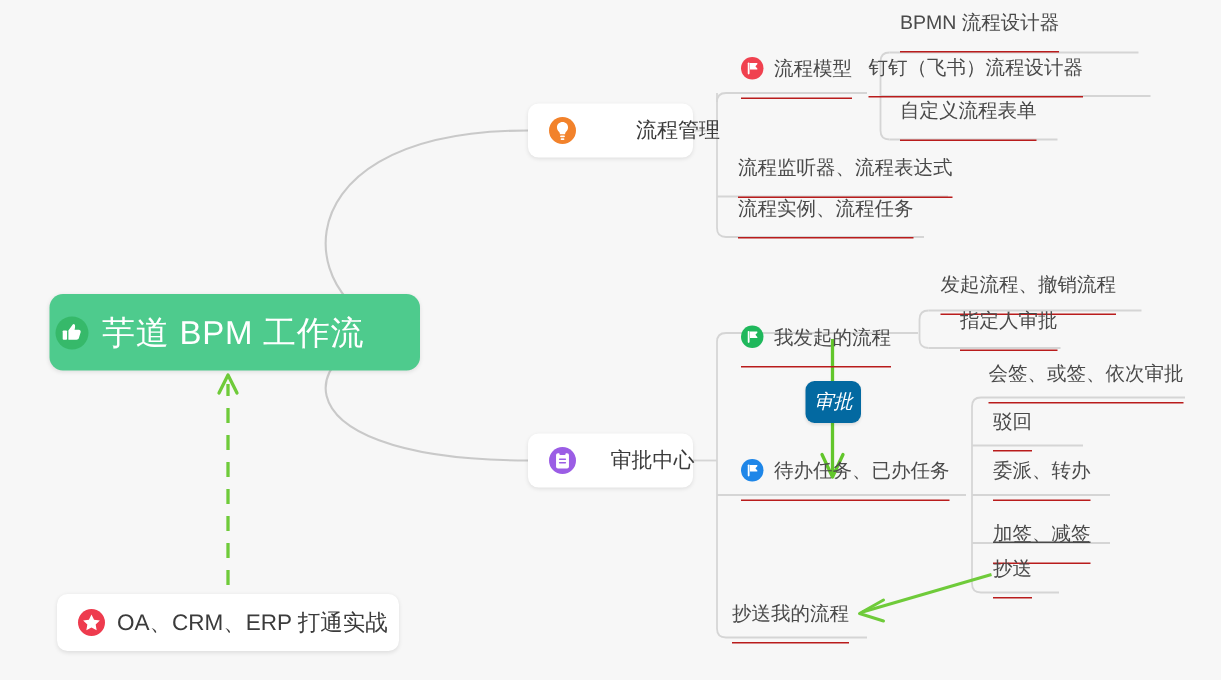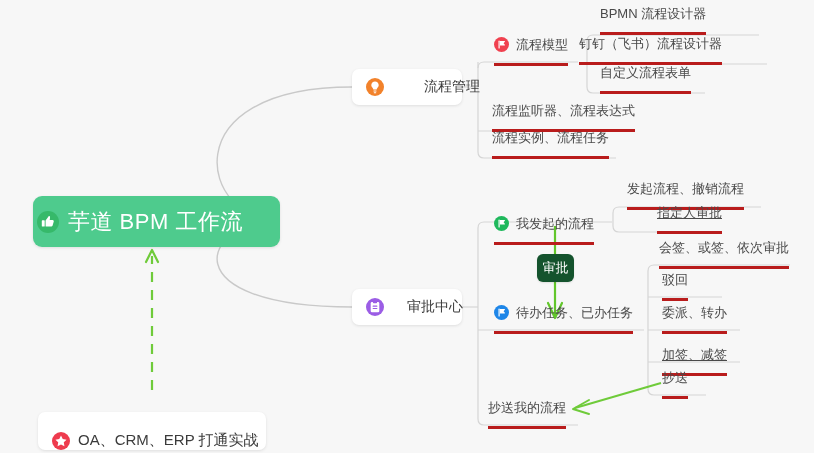--- a/index.html
+++ b/index.html
@@ -58,34 +58,34 @@
     padding: 0 14px;
     white-space: nowrap;
   }
   .card .card-label {
     font-size: 14px;
     color: #3b3b3b;
     margin-left: 8px;
   }
   #node-flow-mgmt { left: 352px; top: 69px;  width: 110px; height: 36px; gap: 32px; }
   #node-approval  { left: 352px; top: 289px; width: 110px; height: 36px; gap: 15px; }
-  #node-oa        { left: 38px;  top: 412px; width: 228px; height: 38px; align-items: flex-end; }
+  #node-oa        { left: 38px;  top: 396px; width: 228px; height: 38px; }
   #node-oa .card-label { font-size: 15px; }
 
   
   .leaf {
     position: absolute;
     display: flex;
     align-items: center;
     white-space: nowrap;
     font-size: 13px;
     color: #4a4a4a;
     box-sizing: border-box;
     padding-bottom: 16px;
-    border-bottom: 3px solid #b91c1c;
+    border-bottom: 1px solid #b91c1c;
     height: 24px;
   }
   .leaf .leaf-label { margin-left: 0; }
   .leaf.with-icon .leaf-label { margin-left: 7px; }
 
   
   .ic {
     display: inline-block;
     border-radius: 50%;
     position: relative;
@@ -105,26 +105,27 @@
 
   .ic svg { position: absolute; left: 0; top: 0; }
 
   
   #badge-approve {
     position: absolute;
     left: 537px;
     top: 254px;
     width: 37px;
     height: 28px;
-    background: #14532d;
+    background: #0369a1;
     border-radius: 6px;
     display: flex;
     align-items: center;
     justify-content: center;
     box-shadow: 0 1px 2px rgba(0,0,0,0.10);
+    font-style: italic;
   }
   #badge-approve .badge-label {
     color: #ffffff;
     font-size: 13px;
     white-space: nowrap;
   }
 </style>
 </head>
 <body>
 
@@ -270,21 +271,21 @@
         <path fill="#ffffff" d="M6.0 4.0h4.5c0.4 0 0.6 0.45 0.35 0.75L9.6 6.2l1.25 1.45c0.25 0.3 0.05 0.75-0.35 0.75H6.0z"></path>
       </svg>
     </span>
     <span class="leaf-label">我发起的流程</span>
   </div>
 
   <div class="leaf" style="left:627px; top:186px;">
     <span class="leaf-label">发起流程、撤销流程</span>
   </div>
 
-  <div class="leaf" style="left:657px; top:210px;text-decoration:underline;">
+  <div class="leaf" style="left:640px; top:210px;">
     <span class="leaf-label">指定人审批</span>
   </div>
 
   <div class="leaf with-icon" style="left:494px; top:310px;">
     <span class="ic ic-sm ic-flag-blue">
       <svg width="15" height="15" viewBox="0 0 15 15">
         <rect fill="#ffffff" x="4.5" y="3.6" width="1.2" height="8.0" rx="0.55"></rect>
         <path fill="#ffffff" d="M6.0 4.0h4.5c0.4 0 0.6 0.45 0.35 0.75L9.6 6.2l1.25 1.45c0.25 0.3 0.05 0.75-0.35 0.75H6.0z"></path>
       </svg>
     </span>

